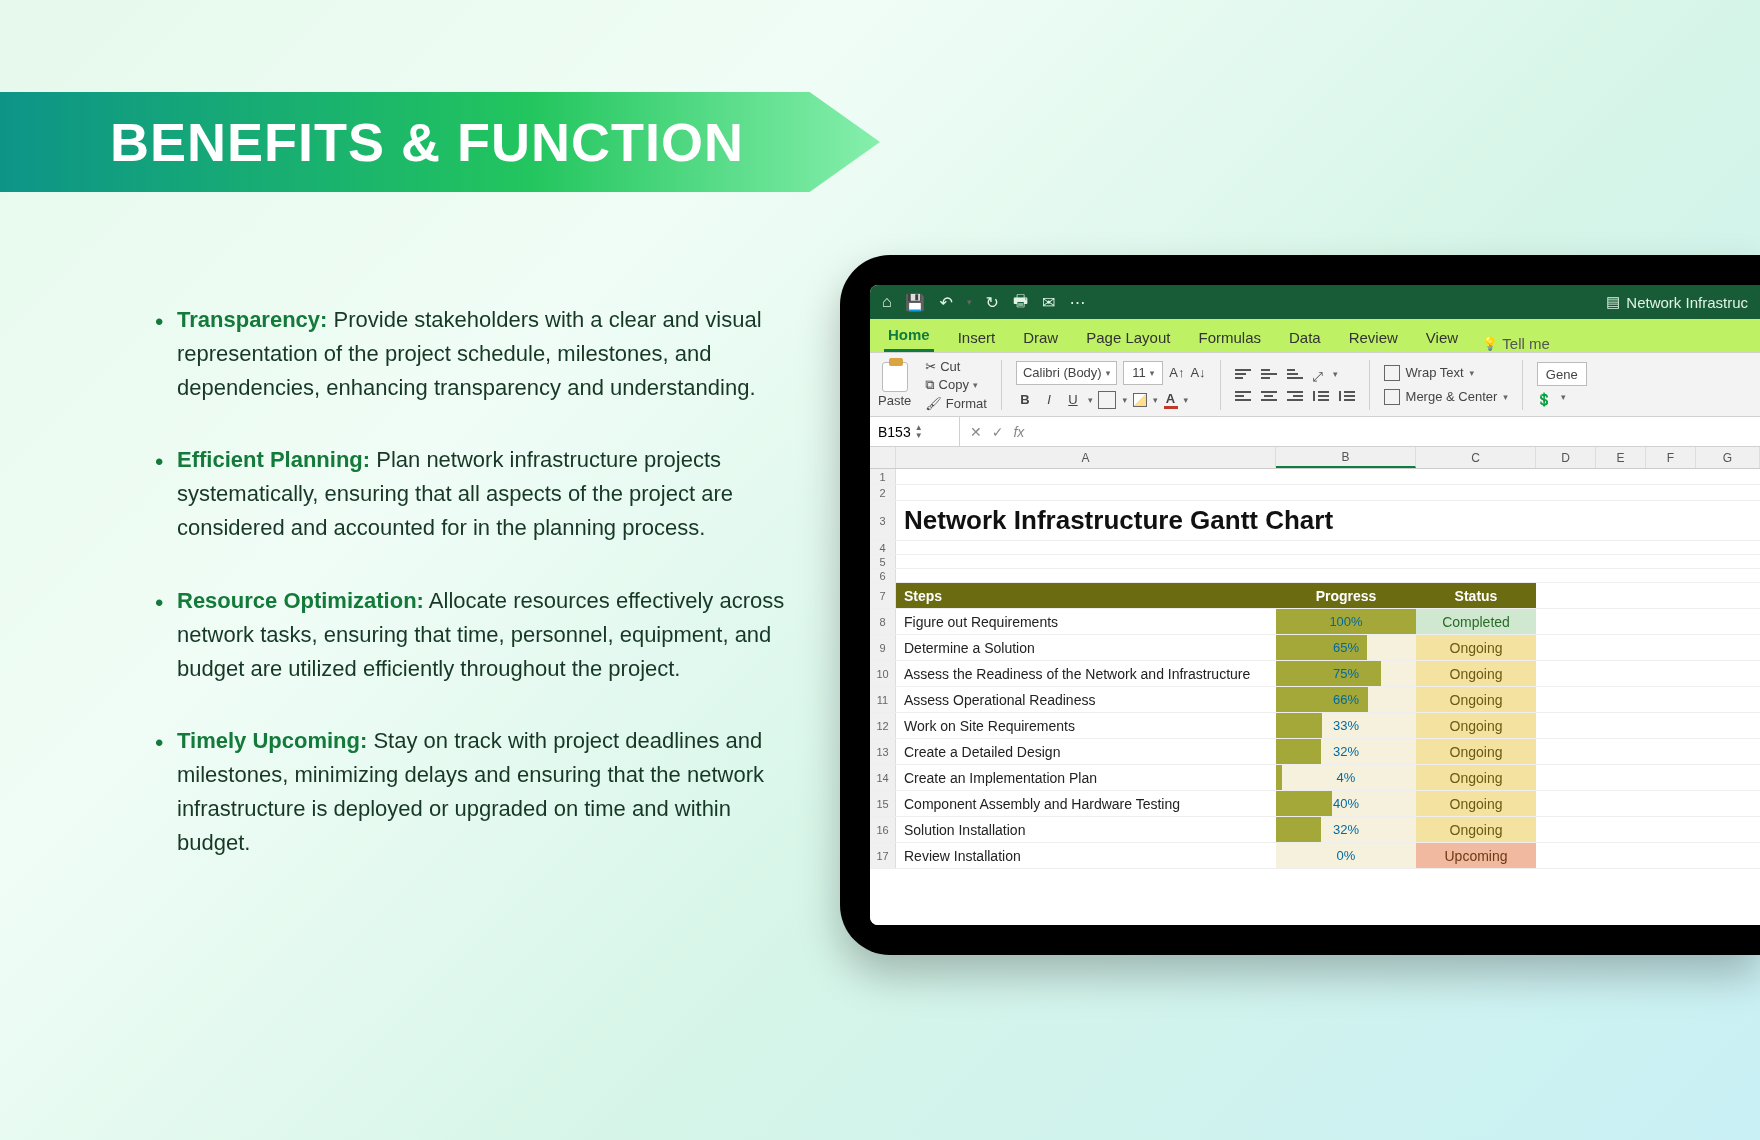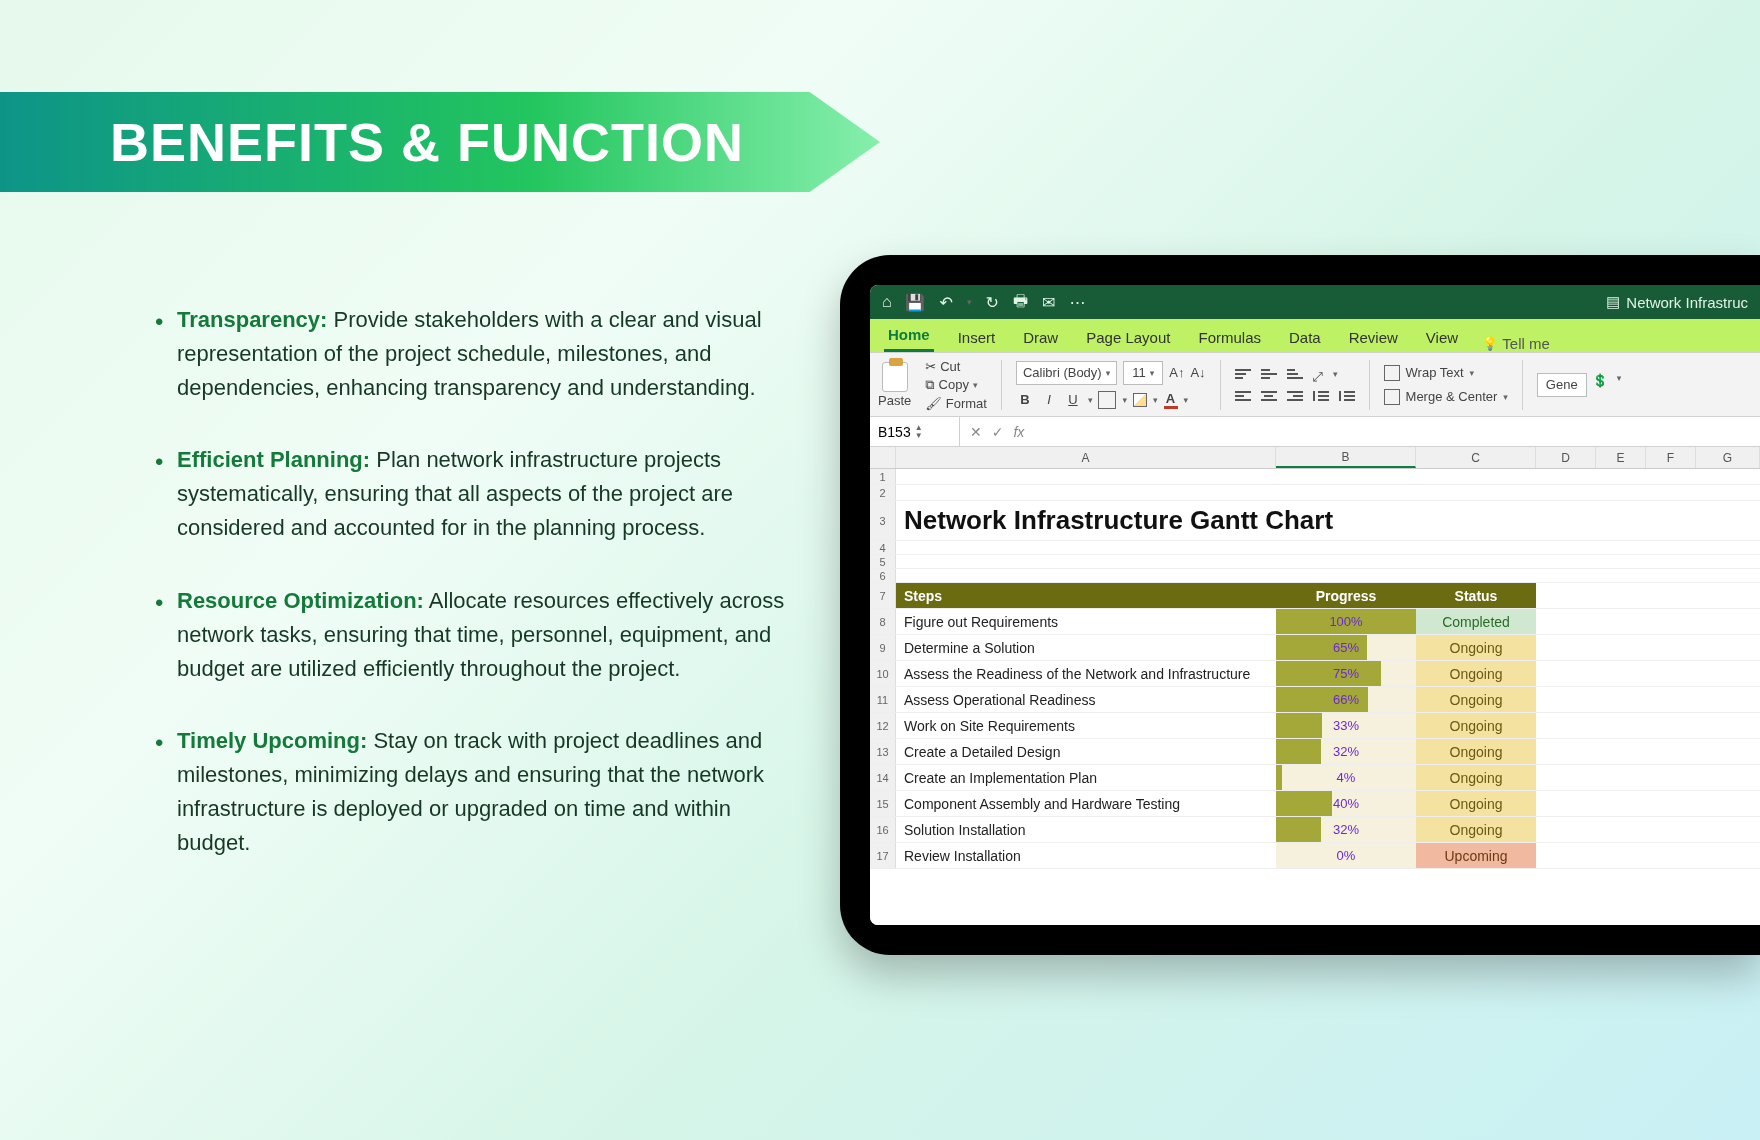--- a/index.html
+++ b/index.html
@@ -74,21 +74,21 @@
   .sheet-row .cellB{width:140px;display:flex;align-items:center;position:relative;}
   .sheet-row .cellC{width:120px;display:flex;align-items:center;justify-content:flex-end;}
   .sheet-row .rest{flex:1;}
   .title-row { height:40px; }
   .title-row .cellA{ font-size:26px; font-weight:800; color:#111; width:520px;}
   .hdr-row .cellA,.hdr-row .cellB,.hdr-row .cellC{ background:#6b6b12; color:#fff; font-weight:700; }
   .hdr-row .cellB,.hdr-row .cellC{justify-content:center;}
   .data-row .cellA{ color:#222; }
   .data-row .cellB { background:#f5f1dc; }
   .data-row .cellB .bar { position:absolute; left:0; top:0; bottom:0; background:#a3a838; }
-  .data-row .cellB .pct { position:relative; z-index:1; width:100%; text-align:center; font-size:13px; color:#6d28d9;}
+  .data-row .cellB .pct { position:relative; z-index:1; width:100%; text-align:center; font-size:13px; color:#0369a1;}
   .status.completed{background:#cfe8cf;color:#2a6b2a;width:100%;height:100%;display:flex;align-items:center;justify-content:center;}
   .status.ongoing{background:#f4e2a0;color:#6b5a12;width:100%;height:100%;display:flex;align-items:center;justify-content:center;}
   .status.upcoming{background:#f0b9a0;color:#6b3a12;width:100%;height:100%;display:flex;align-items:center;justify-content:center;}
 </style>
 </head>
 <body>
 
 <div class="header-banner">
   <span>BENEFITS &amp; FUNCTION</span>
 </div>
@@ -244,21 +244,21 @@
             <span>Wrap Text</span>
             <span class="caret">▾</span>
           </div>
         <div>
             <span class="wm-icon"></span>
             <span>Merge &amp; Center</span>
             <span class="caret">▾</span>
           </div>
       </div>
       <div class="sep"></div>
-      <div style="display:flex;flex-direction:row;gap:6px">
+      <div style="display:flex;flex-direction:column;gap:6px">
         <div class="gen-box">
             <span>Gene</span>
           </div>
         <div style="display:flex;gap:8px">
           <span>💲</span>
             <span class="caret">▾</span>
         </div>
       </div>
     </div>
 

